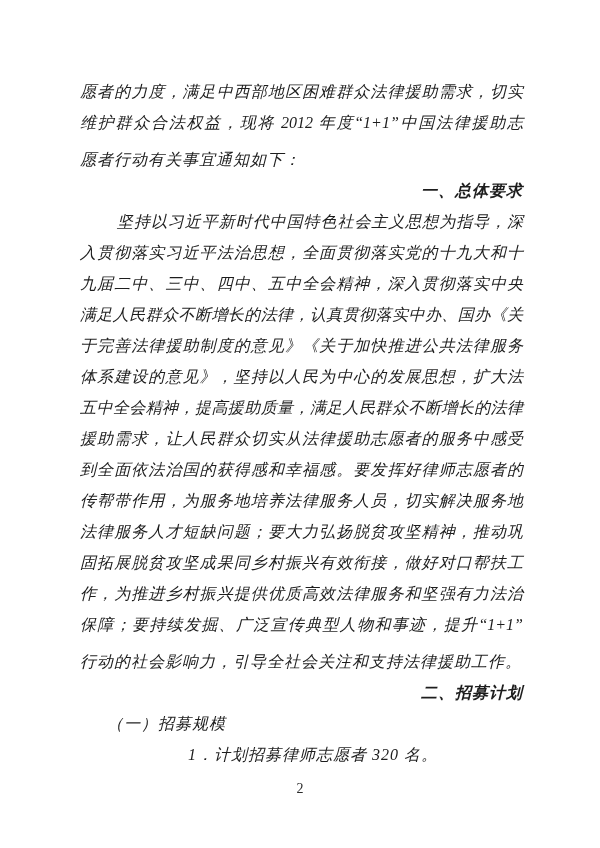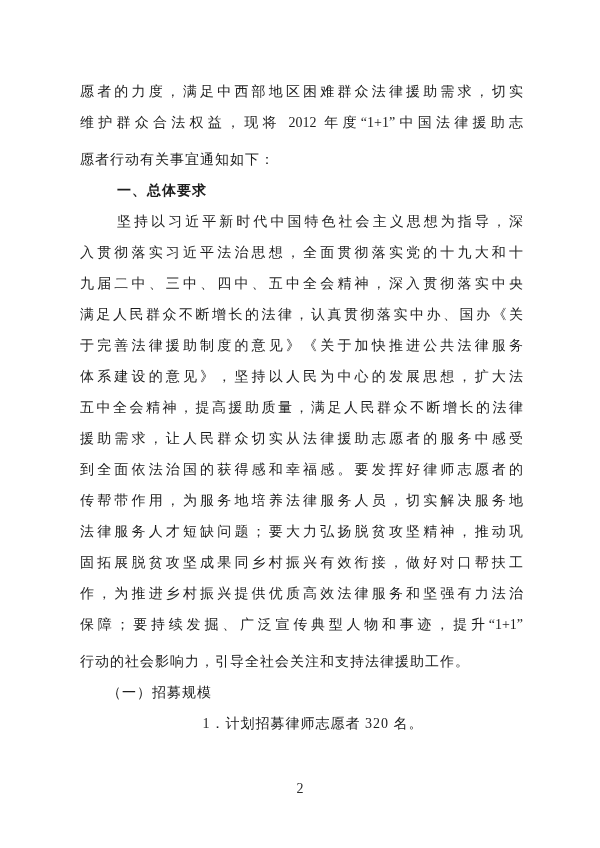--- a/index.html
+++ b/index.html
@@ -12,39 +12,40 @@
     overflow:hidden;
   }
   .text-col{
     position:absolute;
     left:80px; top:76px;
     width:443px;
   }
   .line{
     height:31px;
     line-height:31px;
-    font-size:14px;
+    font-size:16px;
+    font-style:italic;
   }
   .just{
     text-align:justify;
     text-align-last:justify;
   }
   .paraend{
     text-align:left;
     text-align-last:left;
     letter-spacing:1px;
     margin-top:6px;
   }
   .firstline{ text-indent:37px; }
   .heading{
     font-family:"Liberation Sans","DejaVu Sans",sans-serif;
     font-weight:700;
     text-indent:37px;
     letter-spacing:1px;
-    text-align:left;
+    text-align:right;
   }
   .subhead{
     text-indent:27px;
     letter-spacing:1px;
     text-align:left;
   }
   .item{
     text-indent:23px;
     letter-spacing:1px;
     text-align:center;
@@ -78,19 +79,20 @@
     <div class="line just">五中全会精神，提高援助质量，满足人民群众不断增长的法律</div>
     <div class="line just">援助需求，让人民群众切实从法律援助志愿者的服务中感受</div>
     <div class="line just">到全面依法治国的获得感和幸福感。要发挥好律师志愿者的</div>
     <div class="line just">传帮带作用，为服务地培养法律服务人员，切实解决服务地</div>
     <div class="line just">法律服务人才短缺问题；要大力弘扬脱贫攻坚精神，推动巩</div>
     <div class="line just">固拓展脱贫攻坚成果同乡村振兴有效衔接，做好对口帮扶工</div>
     <div class="line just">作，为推进乡村振兴提供优质高效法律服务和坚强有力法治</div>
     <div class="line just">保障；要持续发掘、广泛宣传典型人物和事迹，提升“1+1”</div>
     <div class="line paraend">行动的社会影响力，引导全社会关注和支持法律援助工作。</div>
 
+    <div class="line heading">二、招募计划</div>
     <div class="line subhead">（一）招募规模</div>
     <div class="line item">1．计划招募律师志愿者 320 名。</div>
 
   </div>
 
   <div class="pagenum">2</div>
 </div>
 
 </body></html>

